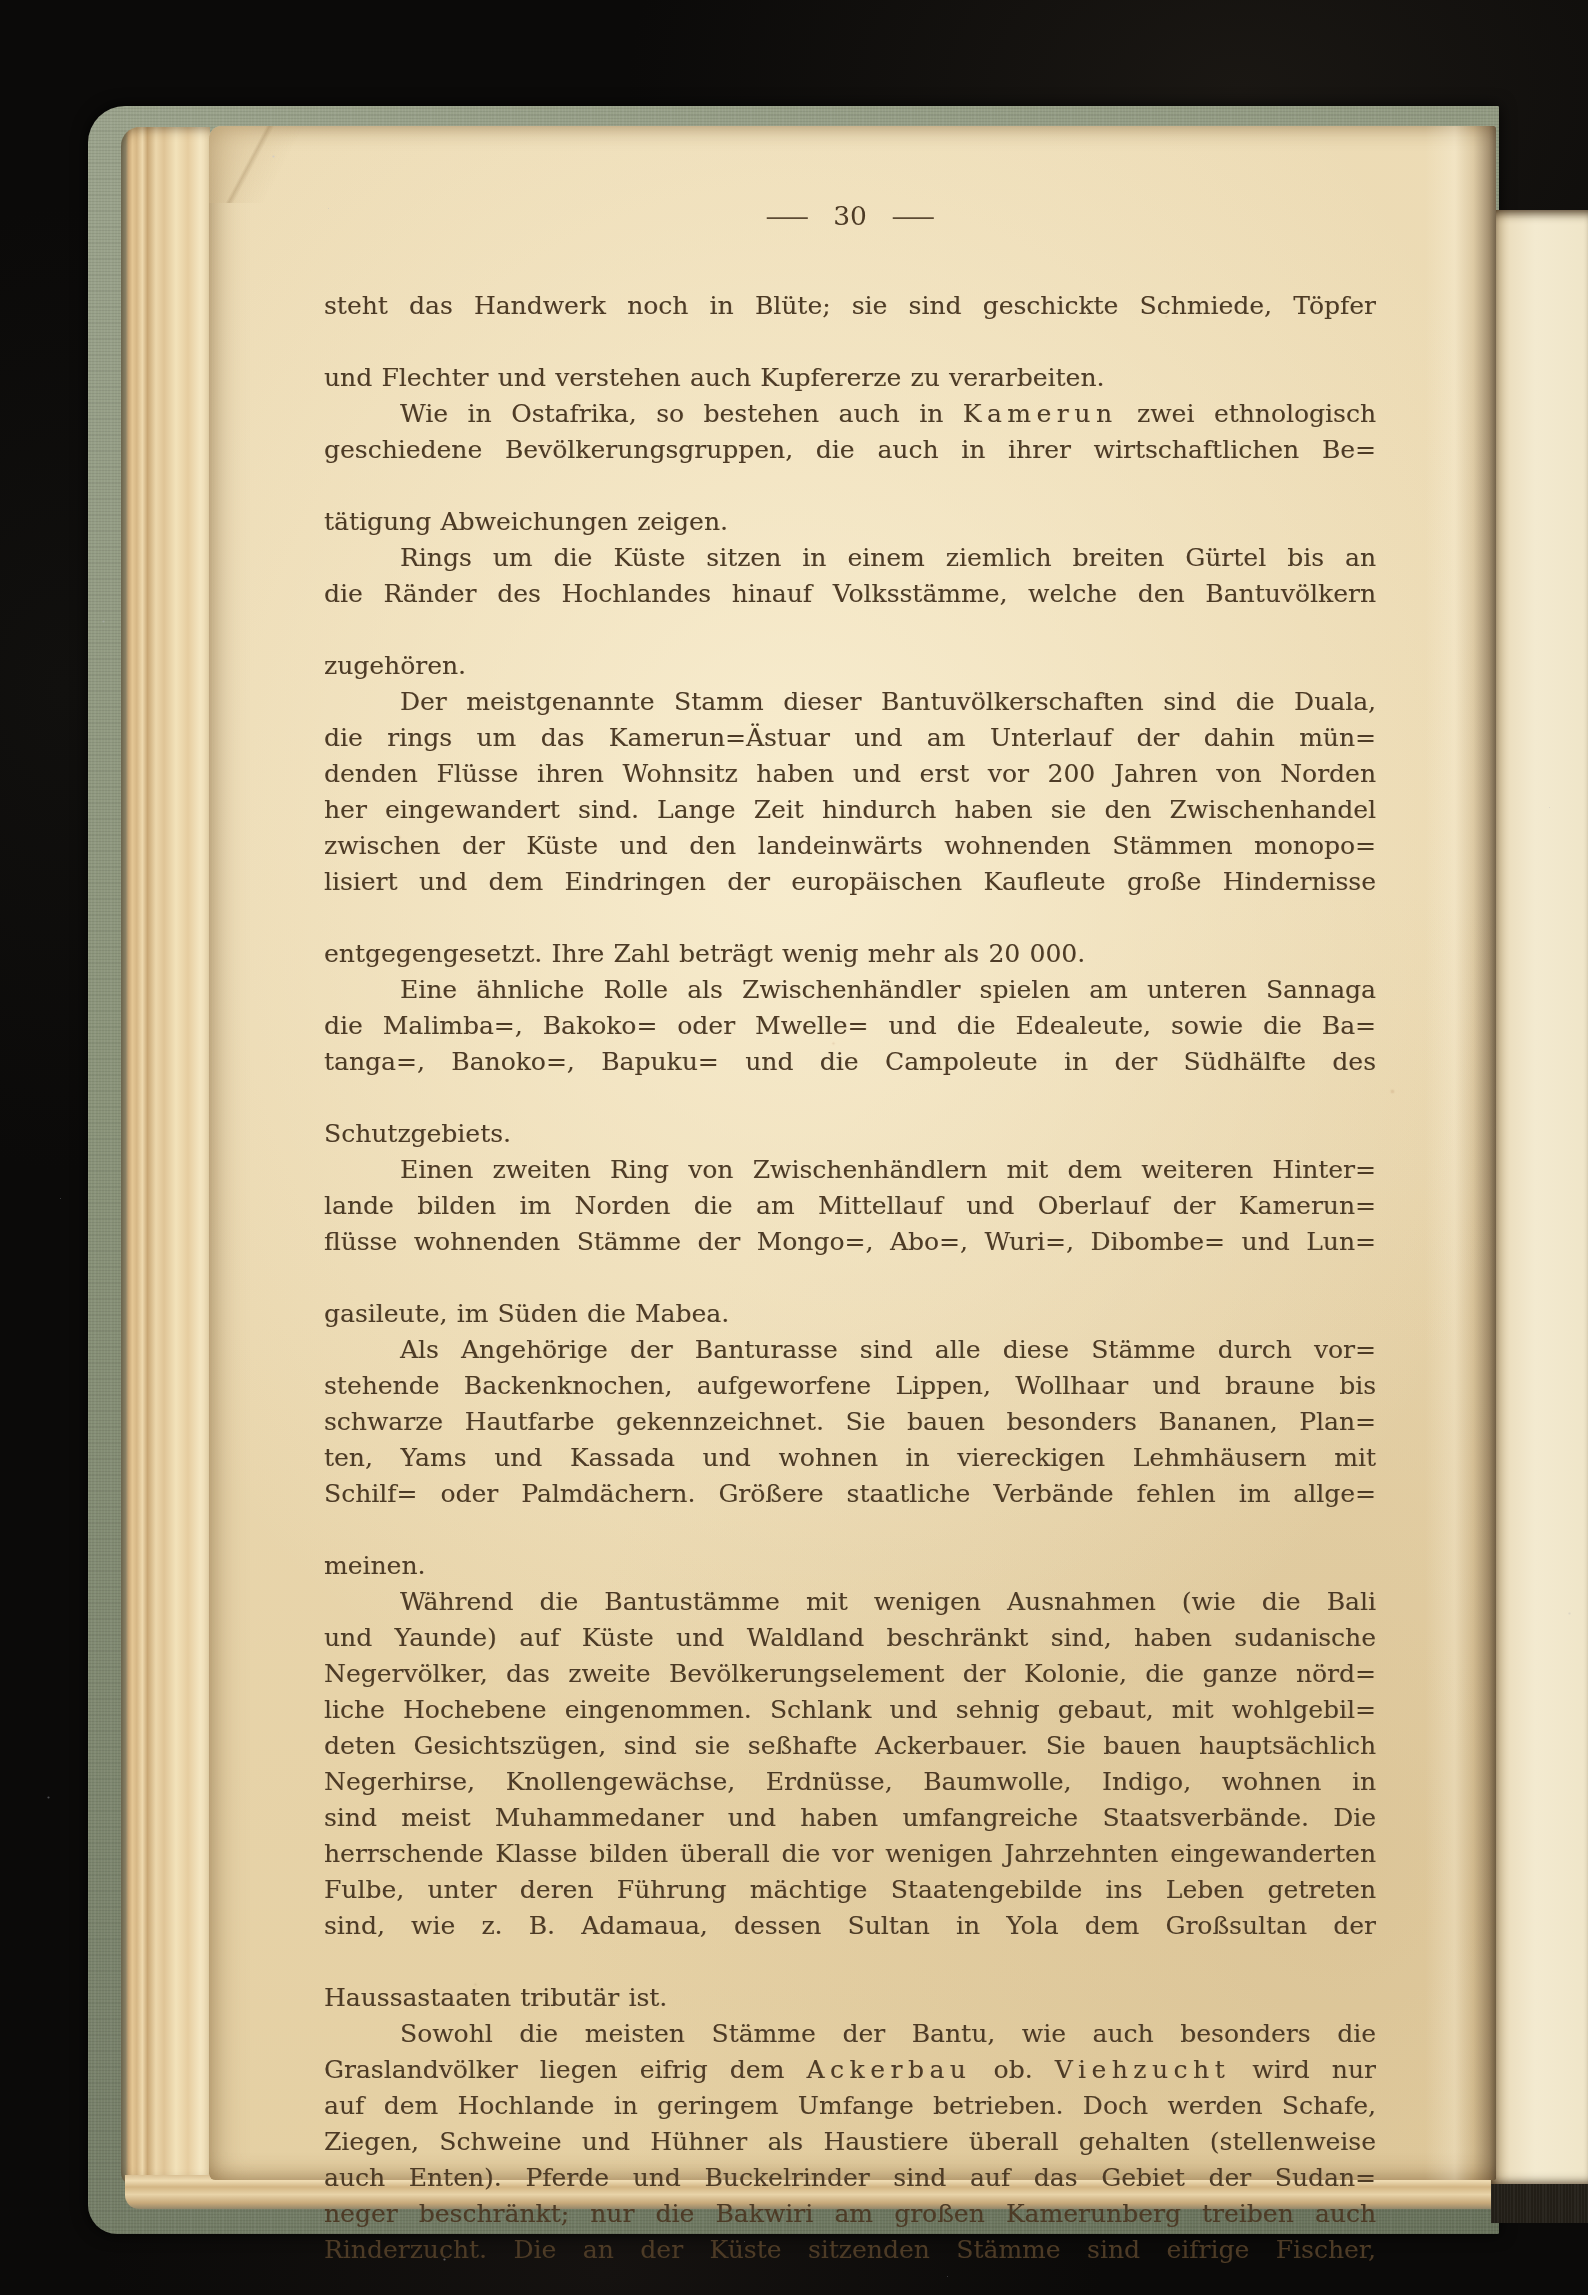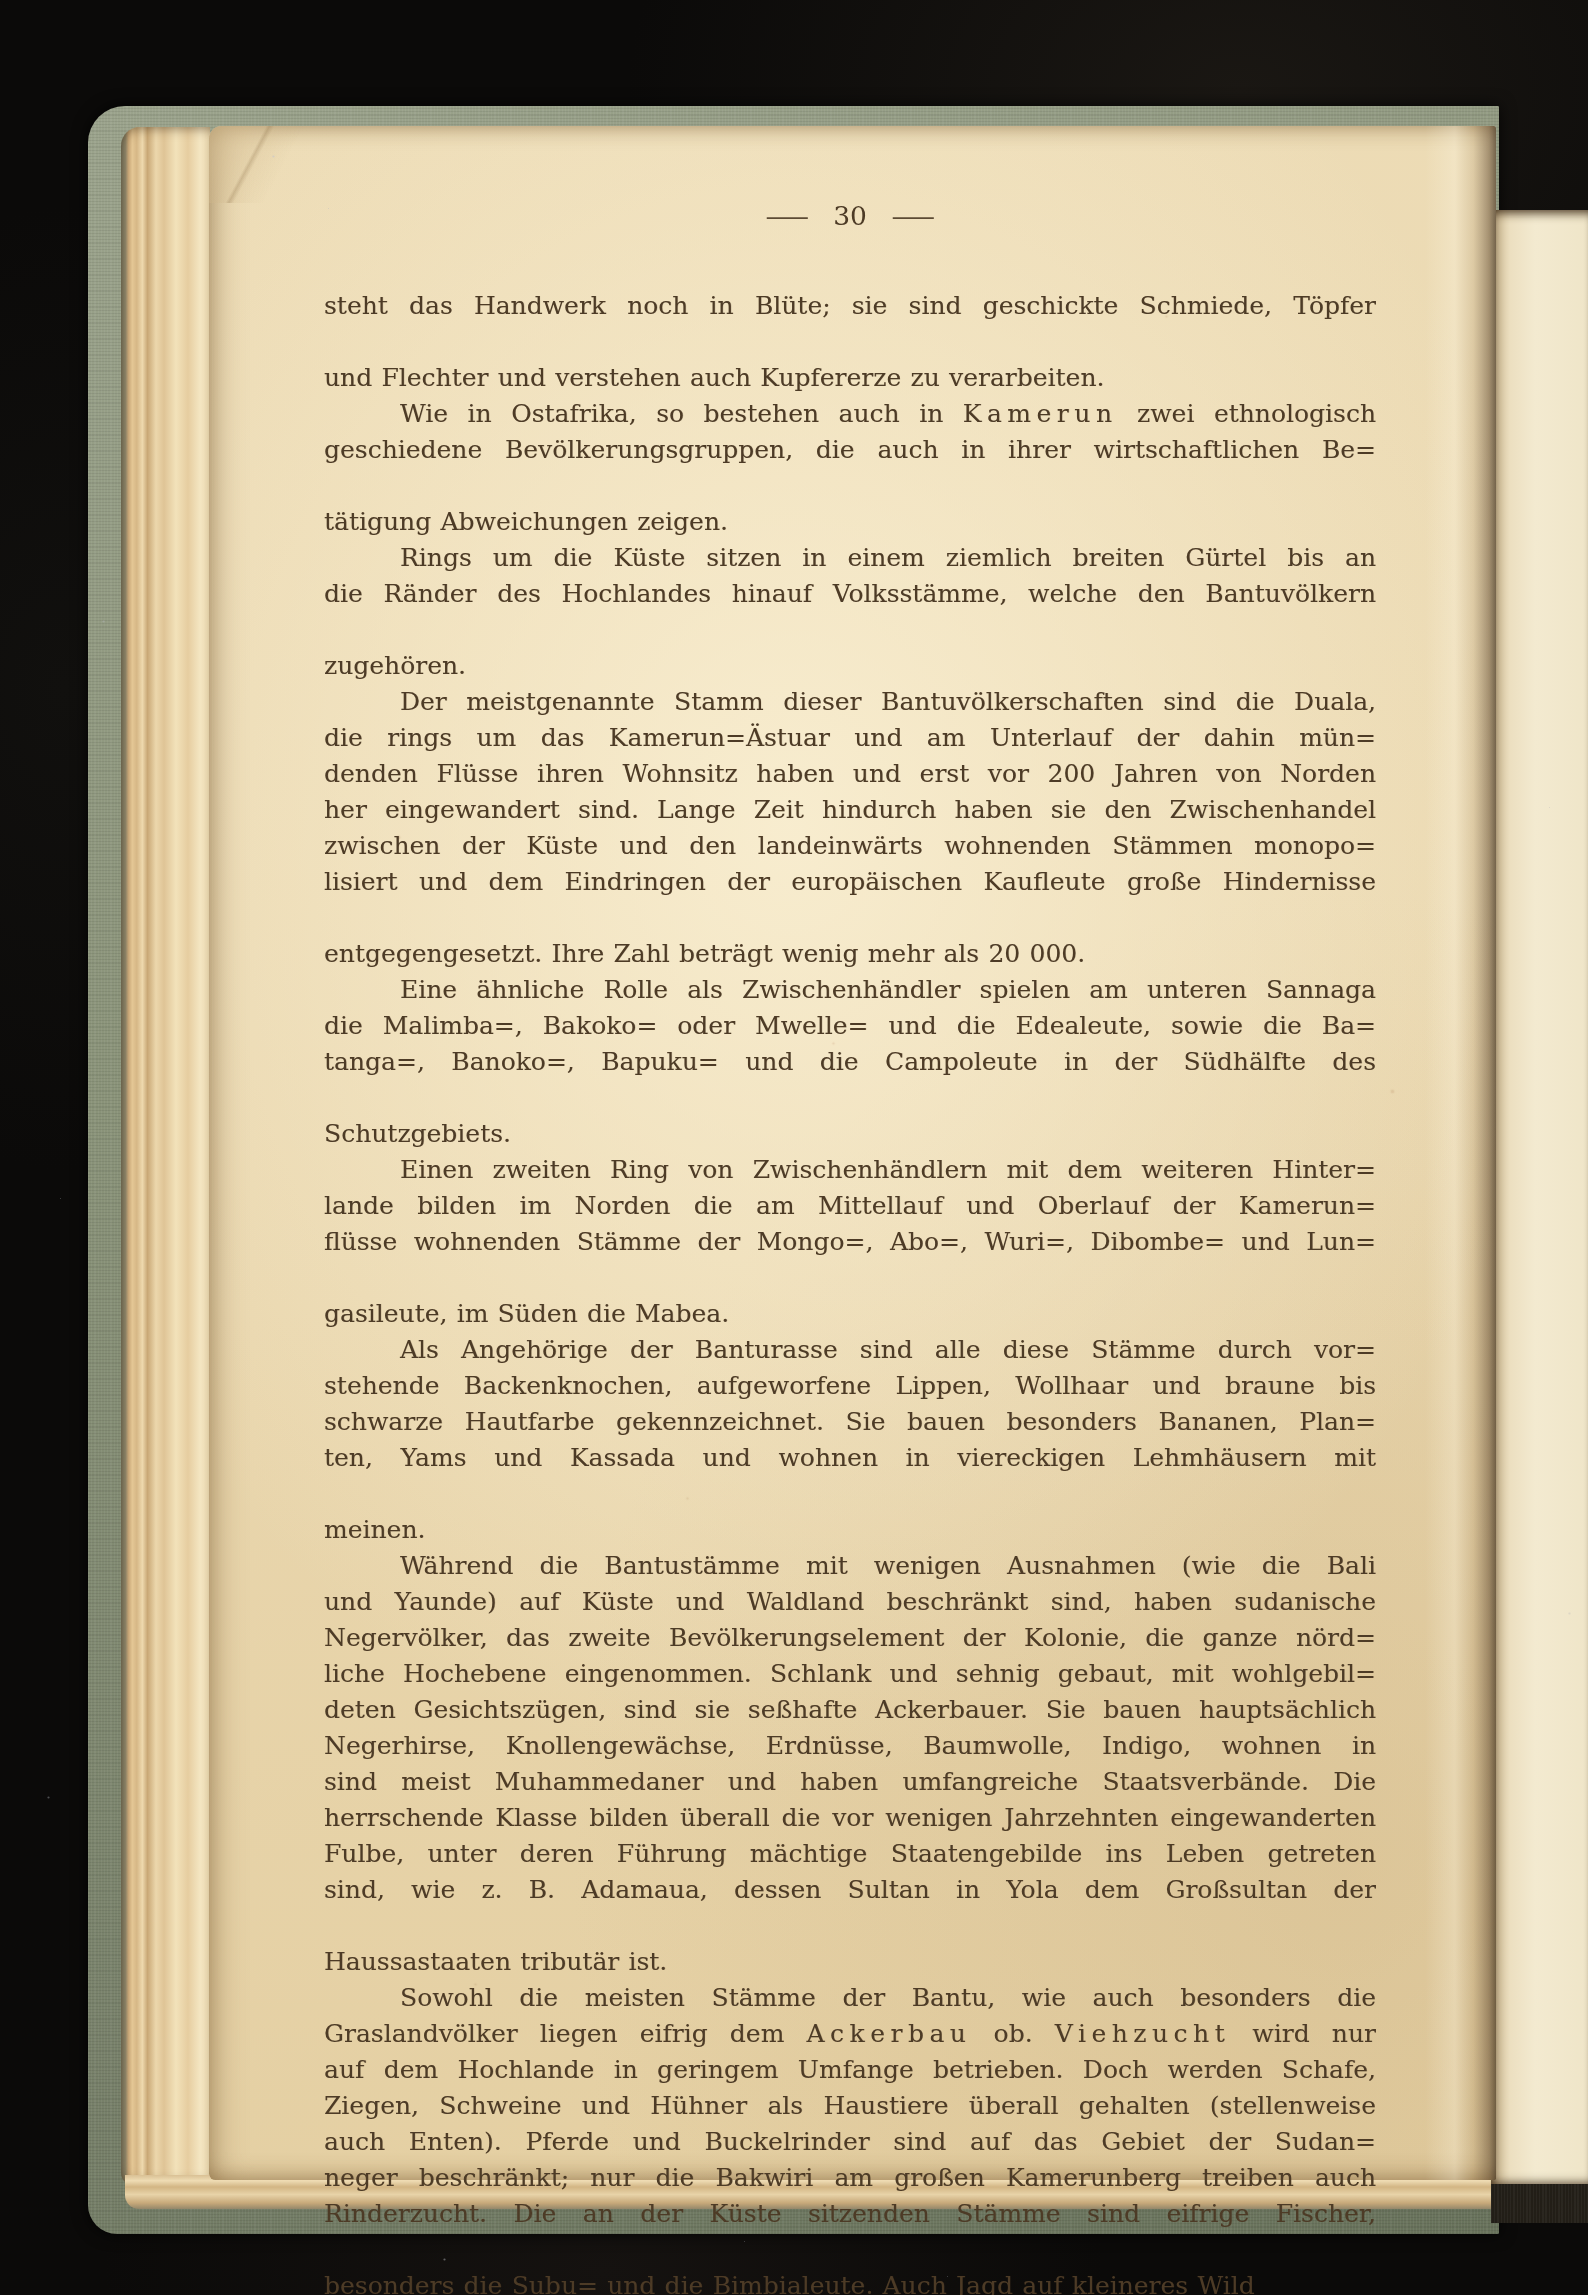--- a/index.html
+++ b/index.html
@@ -164,20 +164,21 @@
         <div class="ln">tanga=, Banoko=, Bapuku= und die Campoleute in der Südhälfte des</div>
         <div class="ln last">Schutzgebiets.</div>
         <div class="ln ind">Einen zweiten Ring von Zwischenhändlern mit dem weiteren Hinter=</div>
         <div class="ln">lande bilden im Norden die am Mittellauf und Oberlauf der Kamerun=</div>
         <div class="ln">flüsse wohnenden Stämme der Mongo=, Abo=, Wuri=, Dibombe= und Lun=</div>
         <div class="ln last">gasileute, im Süden die Mabea.</div>
         <div class="ln ind">Als Angehörige der Banturasse sind alle diese Stämme durch vor=</div>
         <div class="ln">stehende Backenknochen, aufgeworfene Lippen, Wollhaar und braune bis</div>
         <div class="ln">schwarze Hautfarbe gekennzeichnet. Sie bauen besonders Bananen, Plan=</div>
         <div class="ln">ten, Yams und Kassada und wohnen in viereckigen Lehmhäusern mit</div>
+        <div class="ln">Schilf= oder Palmdächern. Größere staatliche Verbände fehlen im allge=</div>
         <div class="ln last">meinen.</div>
         <div class="ln ind">Während die Bantustämme mit wenigen Ausnahmen (wie die Bali</div>
         <div class="ln">und Yaunde) auf Küste und Waldland beschränkt sind, haben sudanische</div>
         <div class="ln">Negervölker, das zweite Bevölkerungselement der Kolonie, die ganze nörd=</div>
         <div class="ln">liche Hochebene eingenommen. Schlank und sehnig gebaut, mit wohlgebil=</div>
         <div class="ln">deten Gesichtszügen, sind sie seßhafte Ackerbauer. Sie bauen hauptsächlich</div>
         <div class="ln">Negerhirse, Knollengewächse, Erdnüsse, Baumwolle, Indigo, wohnen in</div>
         <div class="ln">sind meist Muhammedaner und haben umfangreiche Staatsverbände. Die</div>
         <div class="ln">herrschende Klasse bilden überall die vor wenigen Jahrzehnten eingewanderten</div>
         <div class="ln">Fulbe, unter deren Führung mächtige Staatengebilde ins Leben getreten</div>

